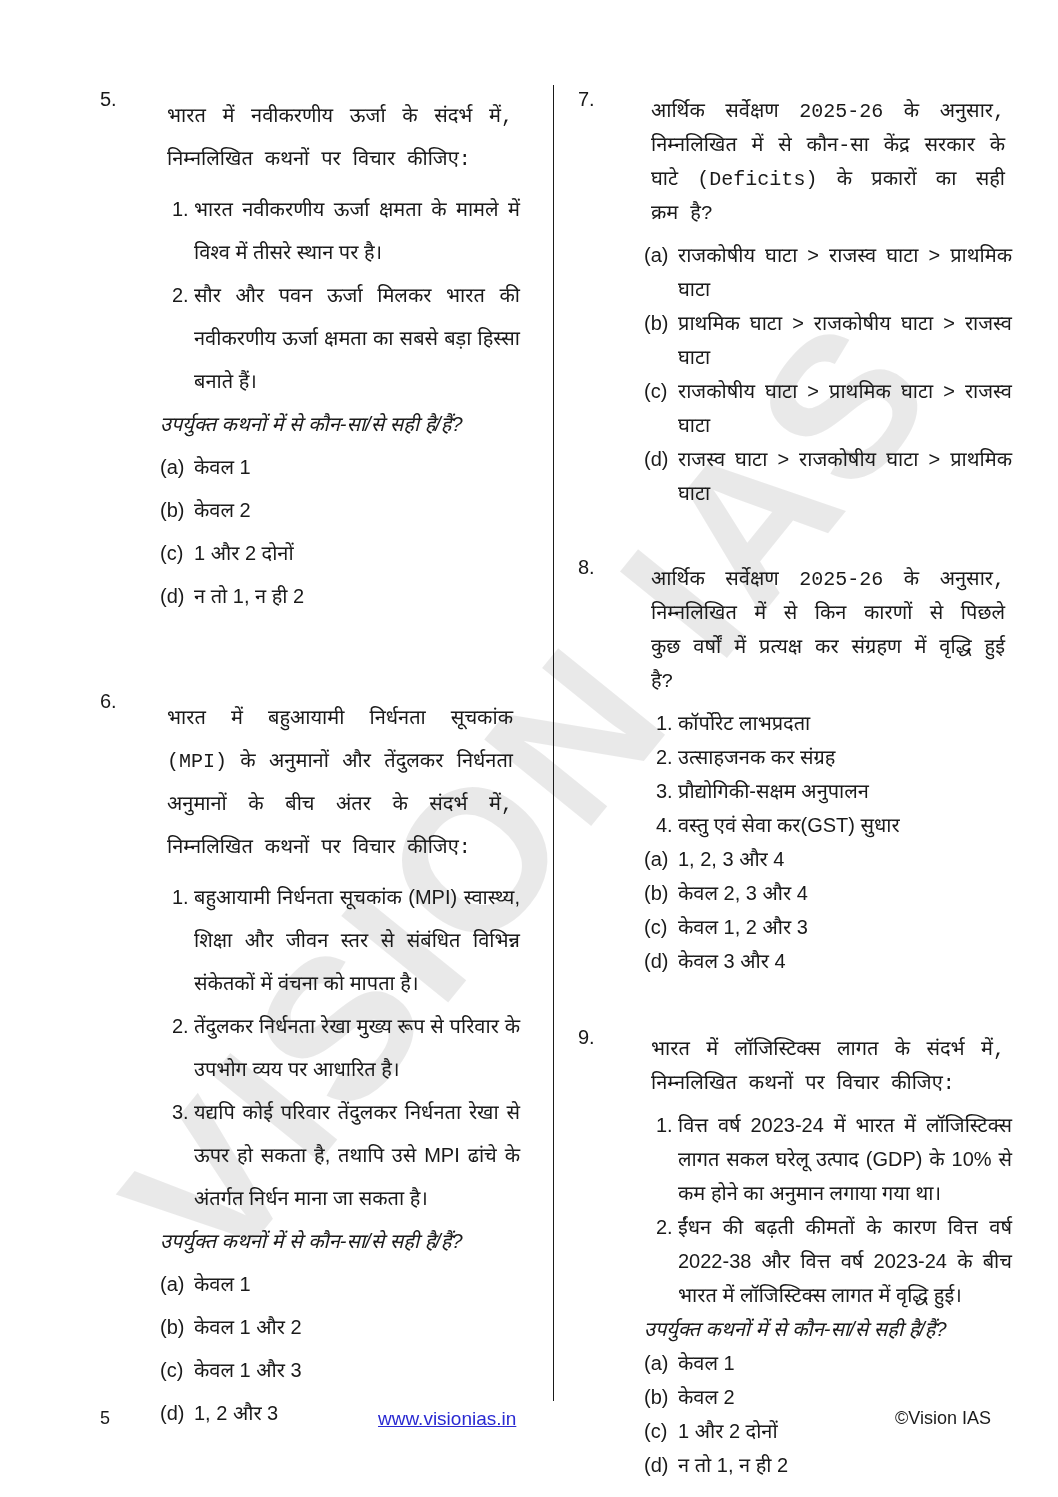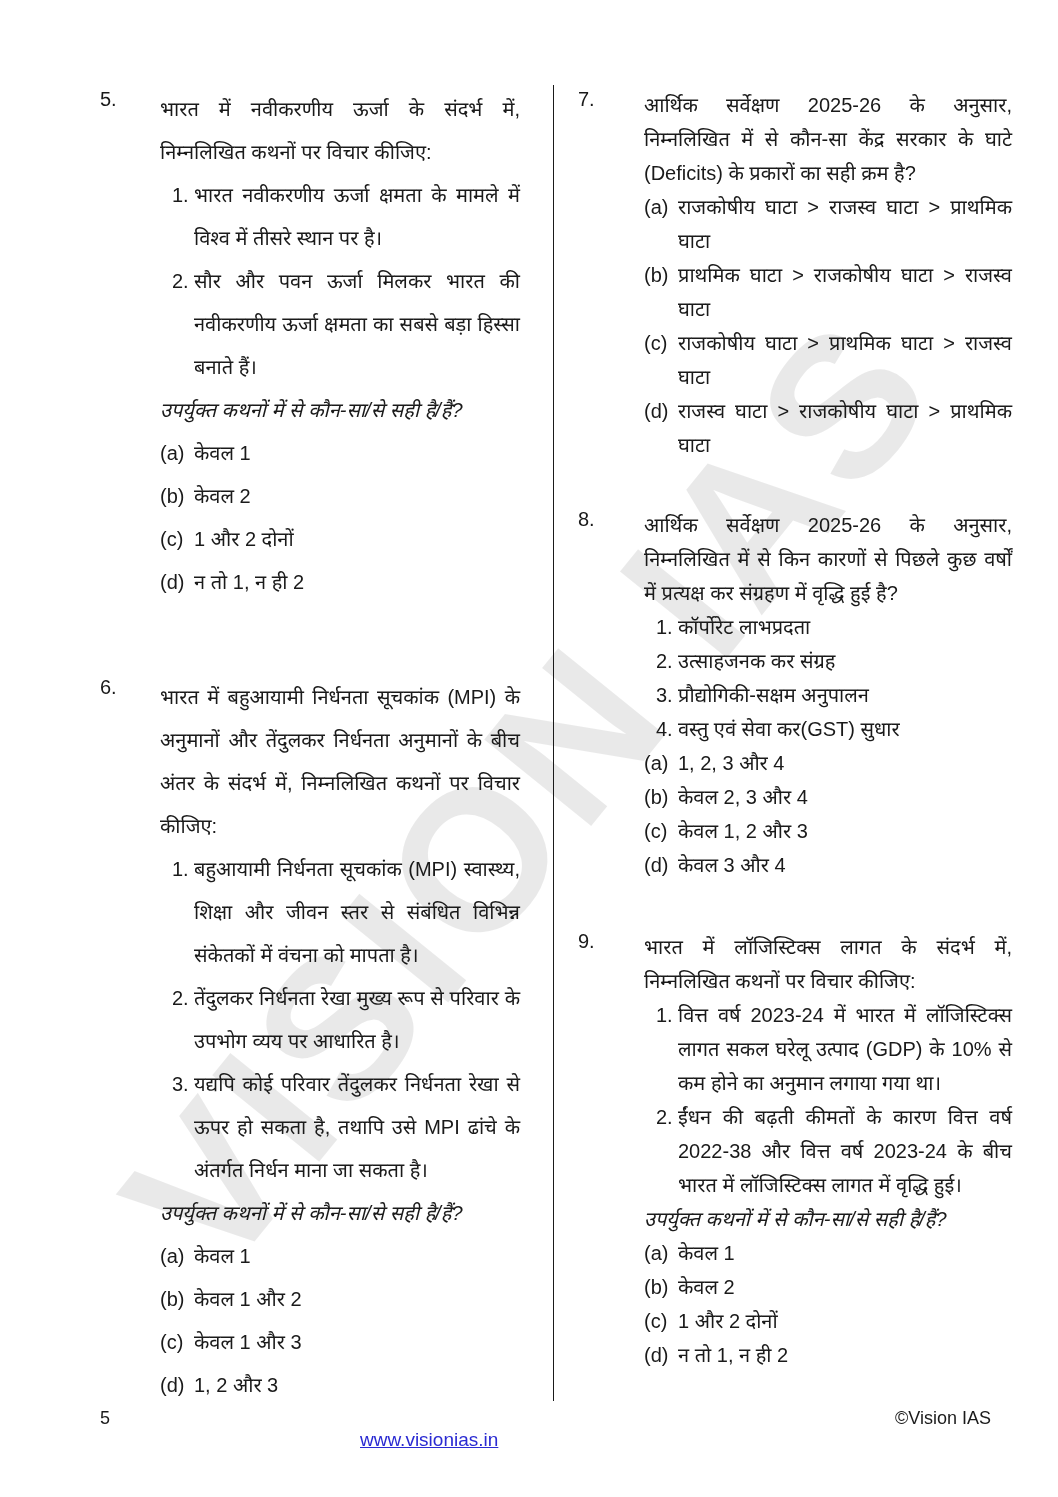--- a/index.html
+++ b/index.html
@@ -25,32 +25,32 @@
   .col-left .qbody{line-height:43px;}
   .col-right .qbody{line-height:34px;}
   .q{display:flex;align-items:flex-start;}
   .q-gap-left{margin-top:72px;}
   .q-gap-right1{margin-top:46px;}
   .q-gap-right2{margin-top:48px;}
   .qnum{flex:0 0 auto;}
   .col-left .qnum{width:60px;}
   .col-right .qnum{width:66px;}
   .qbody{flex:1;min-width:0;}
-  .qtext{margin:0;text-align:justify;}
+  .qtext{margin:7px;text-align:justify;font-family:Liberation Mono, monospace;}
   .qlead{margin:0;font-style:italic;}
   .stmt{display:flex;margin-left:12px;}
   .snum{flex:0 0 22px;}
   .stext{flex:1;text-align:justify;}
   .opt{display:flex;}
   .olab{flex:0 0 34px;}
   .otext{flex:1;text-align:justify;}
   .footer-page{position:absolute;left:100px;top:1408px;font-size:18px;z-index:2;}
   .footer-link{
-    position:absolute;left:360px;top:1408px;font-size:19px;z-index:2;
-    color:#2a2ad2;text-decoration:underline;cursor:pointer;margin-top:21px;
+    position:absolute;left:378px;top:1408px;font-size:19px;z-index:2;
+    color:#2a2ad2;text-decoration:underline;cursor:pointer;
   }
   .footer-copy{position:absolute;right:67px;top:1408px;font-size:18px;z-index:2;margin-left:28px;}
 </style>
 </head>
 <body>
 
 <div class="watermark">VISION IAS</div>
 <div class="divider"></div>
 
 <div class="col col-left">

